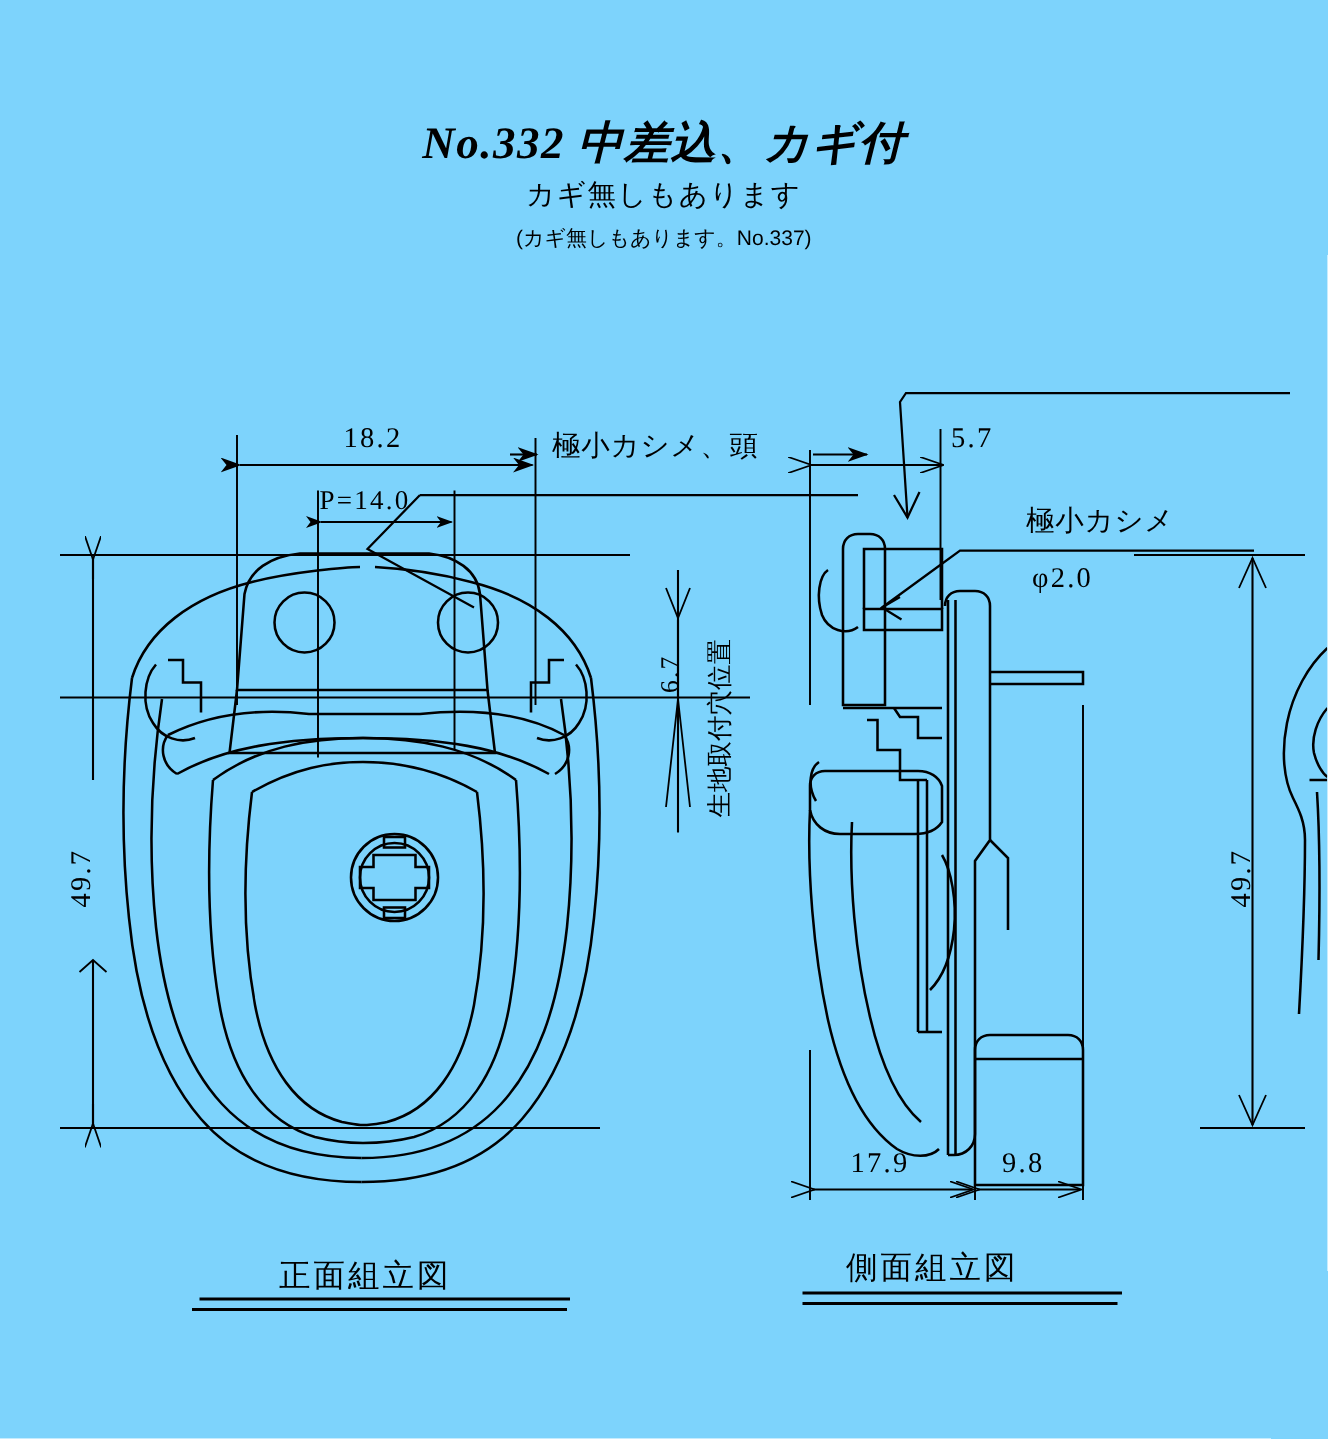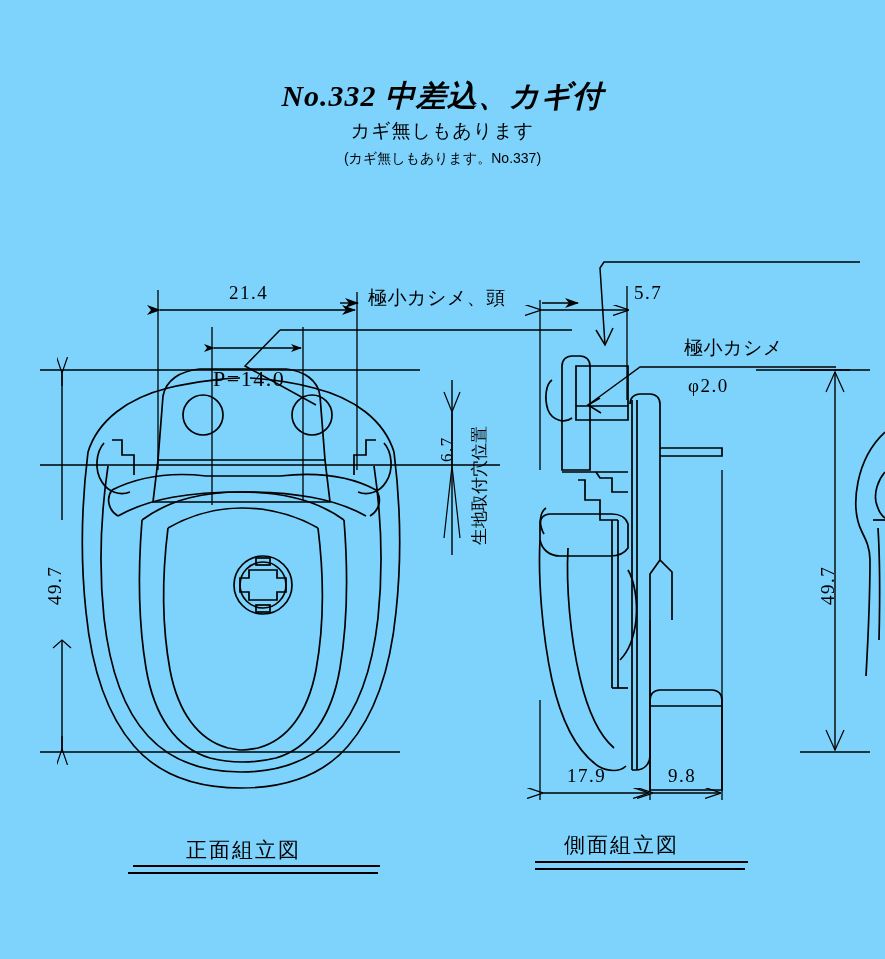--- a/index.html
+++ b/index.html
@@ -332,23 +332,23 @@
     </g>
 
     <g stroke="#000" stroke-width="2">
       <line x1="133" y1="866" x2="380" y2="866"></line>
       <line x1="128" y1="873" x2="378" y2="873"></line>
       <line x1="535" y1="862" x2="748" y2="862"></line>
       <line x1="535" y1="869" x2="745" y2="869"></line>
     </g>
   </svg>
 
-  <div class="dim" style="left:229px; top:283px;">21.4</div>
-
-  <div class="dim" style="left:213px; top:324px; font-size:22px;margin-top:45px;">P=14.0</div>
+  <div class="dim" style="left:229px; top:283px;">18.2</div>
+
+  <div class="dim" style="left:213px; top:324px; font-size:18px;">P=14.0</div>
 
   <div class="dim vert-ccw" style="left:437px; top:462px; font-size:17px;">6.7</div>
 
   <div class="dim vert-ccw" style="left:45px; top:605px;">49.7</div>
 
   <div class="ann" style="left:368px; top:288px;">極小カシメ、頭</div>
 
   <div class="ann vert-ccw" style="left:470px; top:545px; font-size:17px; letter-spacing:0px;">生地取付穴位置</div>
 
 

